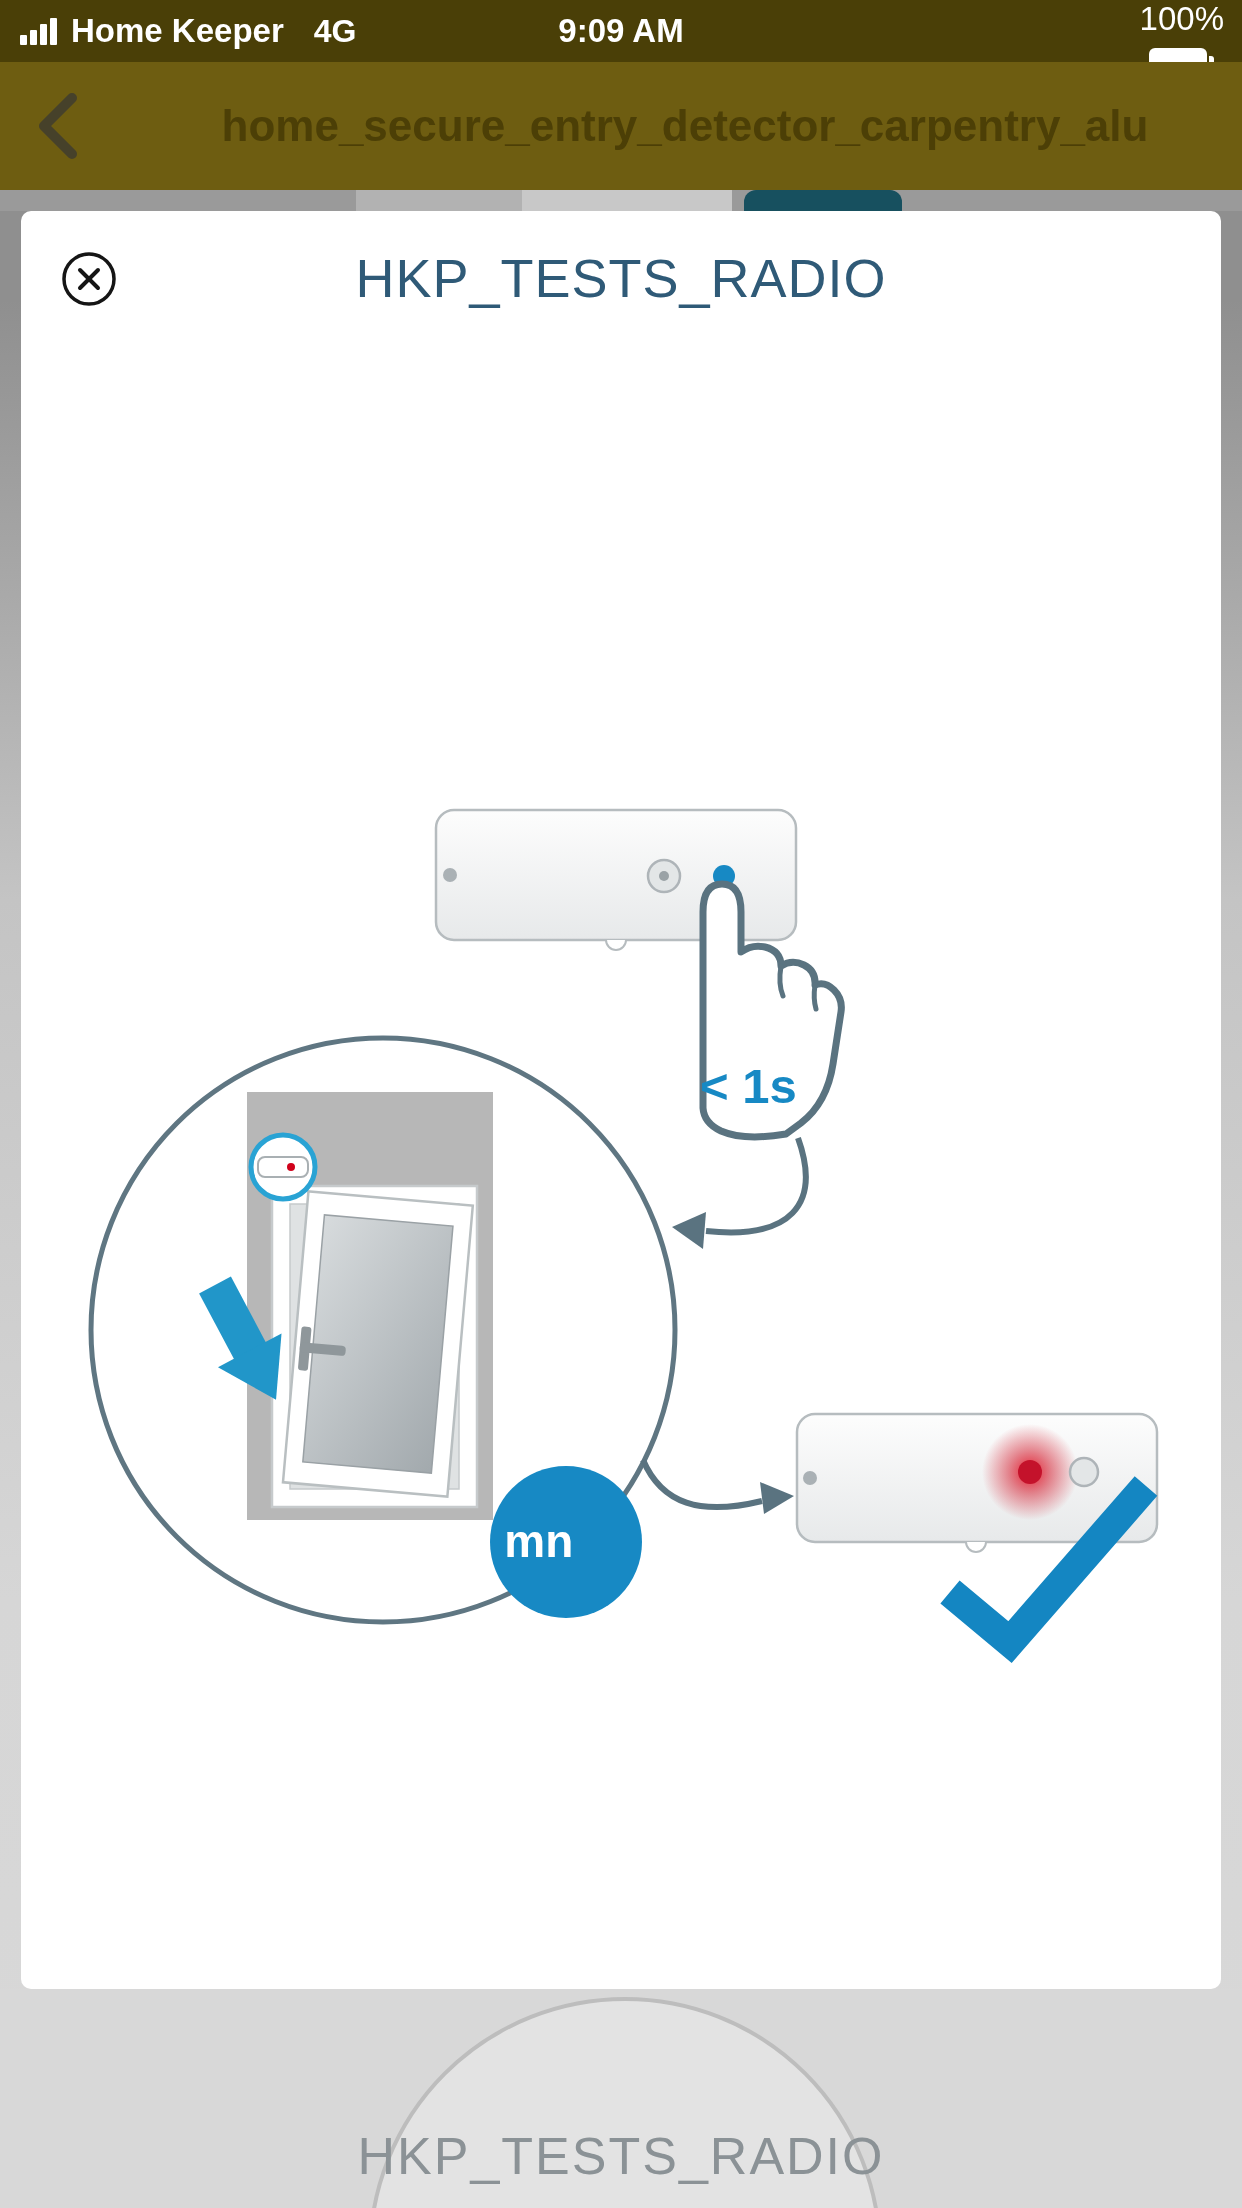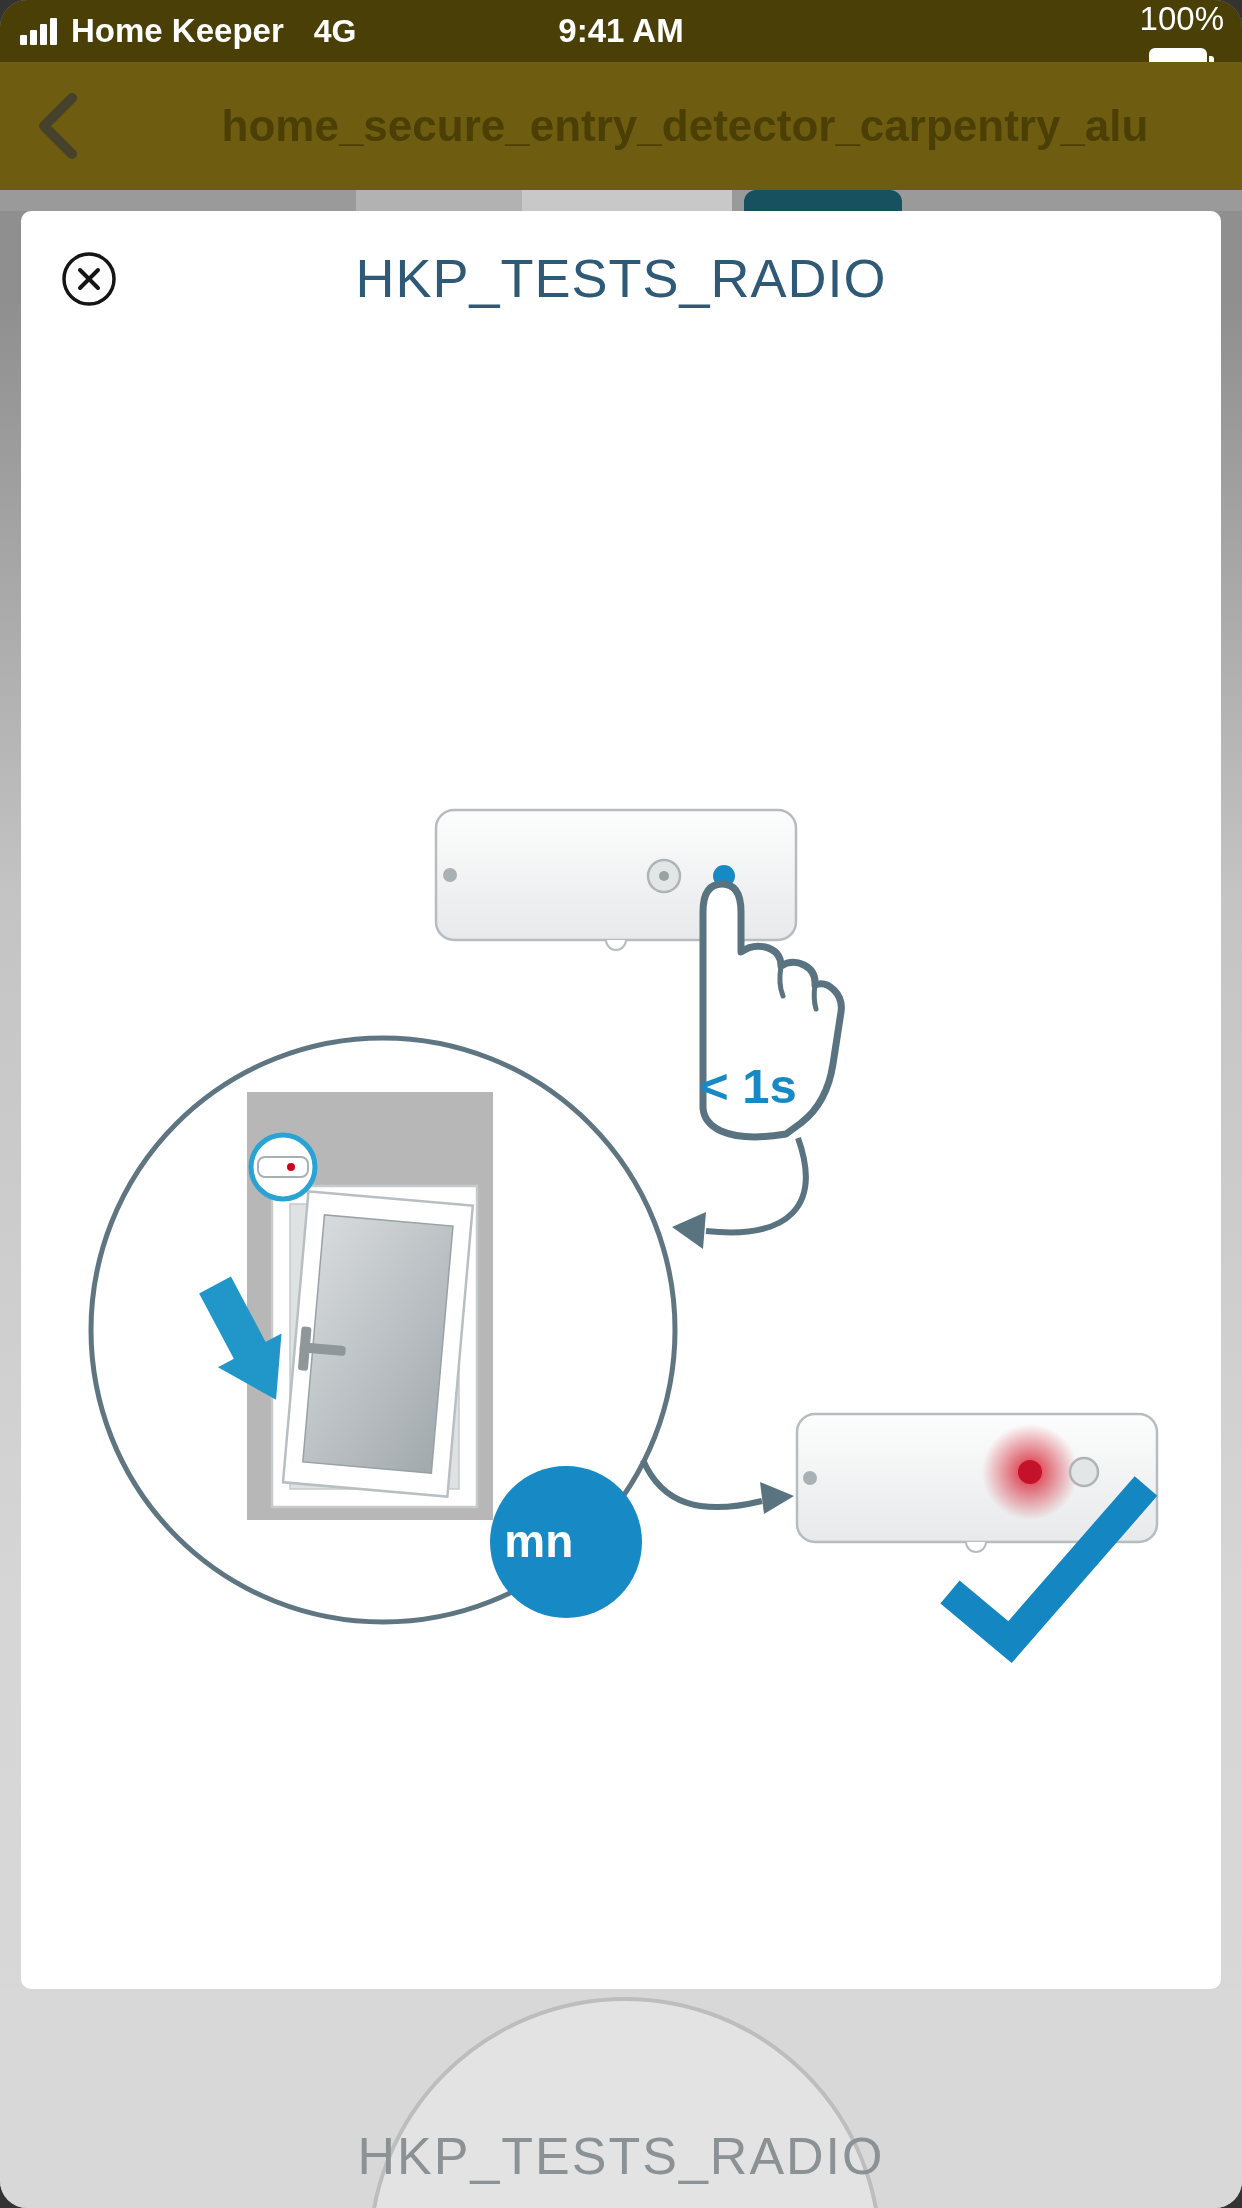--- a/index.html
+++ b/index.html
@@ -1,20 +1,19 @@
 <!DOCTYPE html>
 <html><head>
 <meta charset="utf-8">
 <style>
   html,body{margin:0;padding:0;background:#333;}
   .screen{
     position:relative;width:1242px;height:2208px;overflow:hidden;
     font-family:"Liberation Sans",sans-serif;
     background:linear-gradient(#8f8f8f 0px,#8f8f8f 300px,#c4c4c4 900px,#d6d6d6 1600px,#d8d8d8 2208px);
-    border-radius:27px;
   }
   .abs{position:absolute;}
 
   
   .statusbar{left:0;top:0;width:1242px;height:62px;background:#4a3f07;color:#fff;z-index:50;}
   .sb-left{position:absolute;left:20px;top:0;height:62px;display:flex;align-items:center;gap:14px;}
   .sb-carrier{font-size:33px;font-weight:700;}
   .sb-net{font-size:32px;font-weight:700;margin-left:16px;}
   .sb-time{position:absolute;left:0;right:0;top:0;height:62px;display:flex;align-items:center;justify-content:center;font-size:33px;font-weight:700;}
   .sb-right{position:absolute;right:18px;top:0;height:62px;display:flex;align-items:center;gap:10px;flex-direction:column;}
@@ -64,21 +63,21 @@
     <div class="sb-left">
       <span class="signal">
           <i></i>
           <i></i>
           <i></i>
           <i></i>
         </span>
       <span class="sb-carrier">Home Keeper</span>
       <span class="sb-net">4G</span>
     </div>
-    <div class="sb-time">9:41 AM</div>
+    <div class="sb-time">9:09 AM</div>
     <div class="sb-right">
       <span class="sb-batt-text">100%</span>
       <span class="battery">
         <span class="batt-body"></span>
           <span class="batt-tip"></span>
       </span>
     </div>
   </div>
 
   <div class="abs navbar">

